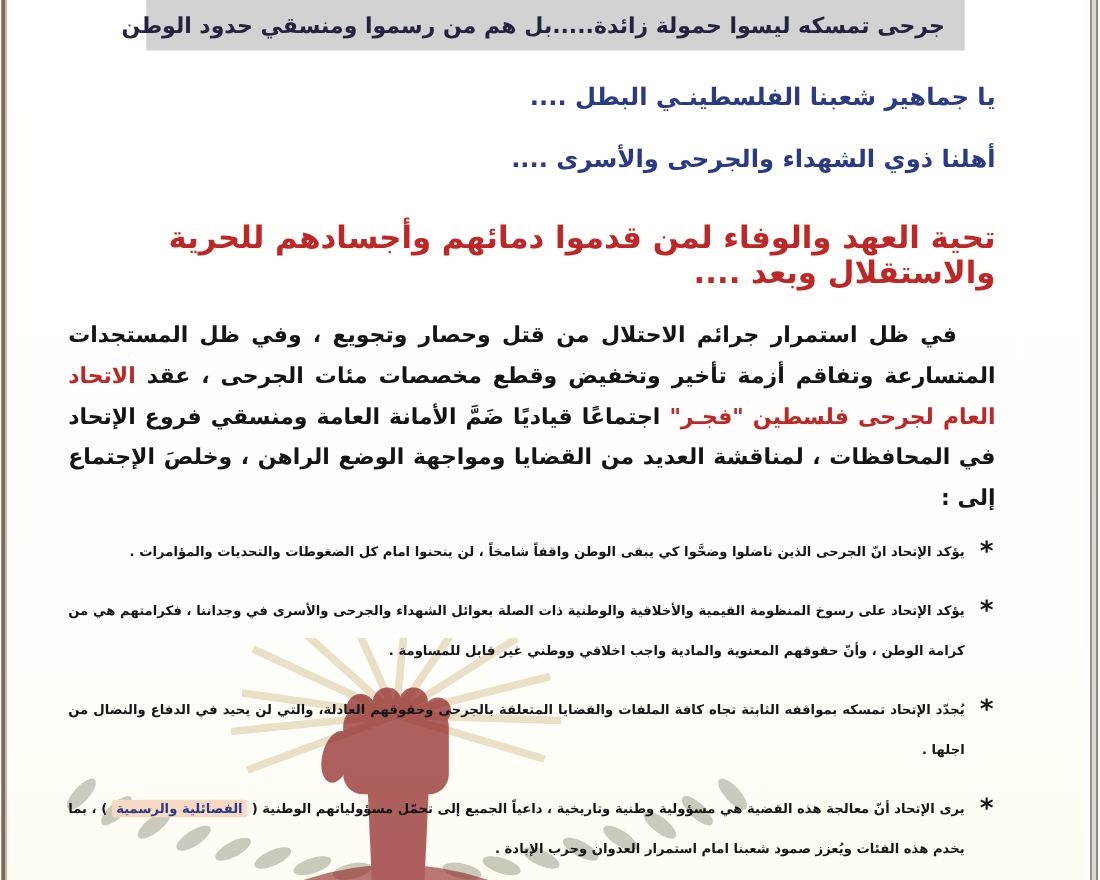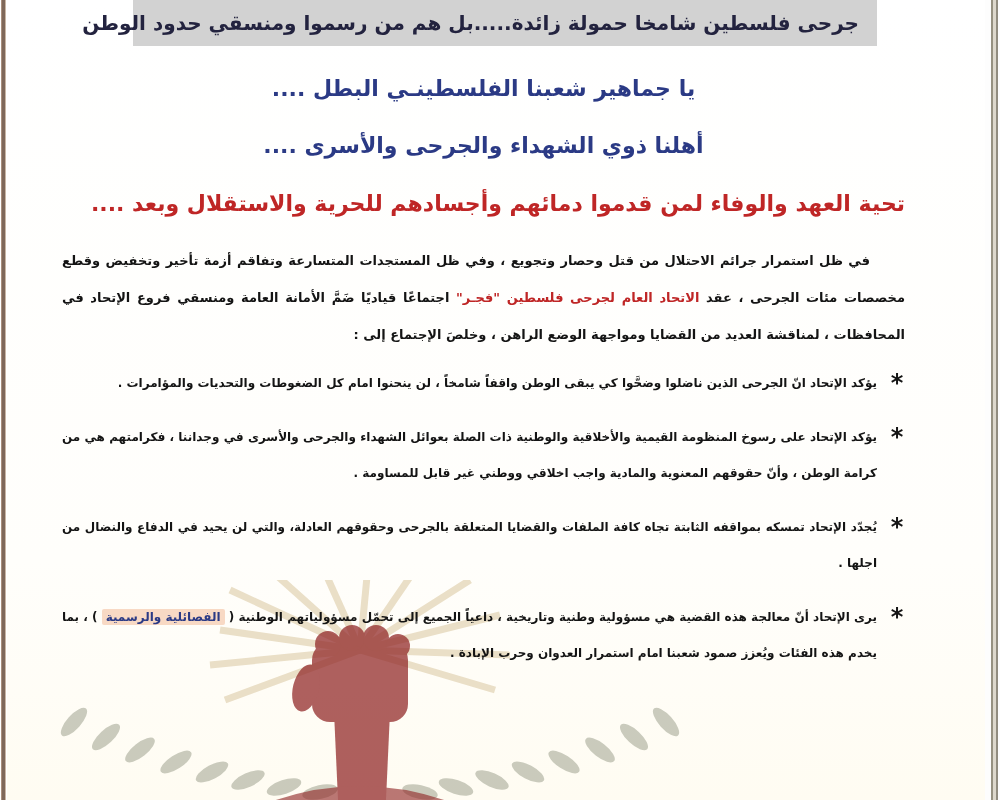--- a/index.html
+++ b/index.html
@@ -13,25 +13,25 @@
     background:linear-gradient(to right,#ffffff 0 1px,#a98f7d 1px 2px,#7f685a 2px 5px,#c9b6a5 5px 6px,#ffffff 6px);}
   .edge-right{position:absolute;right:0;top:0;bottom:0;width:15px;z-index:5;
     background:linear-gradient(to left,#fdfdfd 0 2px,#918c7f 2px 4px,#ddd8cc 4px 7px,#969181 7px 9px,#fdfdfd 9px 15px);}
   .banner{
     position:absolute;left:133px;top:0;width:744px;height:46px;z-index:3;
     background:#d2d2d2;display:flex;align-items:center;justify-content:space-between;
     padding:0 18px;box-sizing:border-box;
     color:#23233f;font-weight:bold;font-size:20px;white-space:nowrap;
   }
   .content{position:absolute;top:46px;right:95px;left:62px;z-index:2;}
-  .h-blue{color:#2b3a85;font-size:22px;font-weight:bold;line-height:32px;margin:27px 0 0;text-align:center;}
+  .h-blue{color:#2b3a85;font-size:22px;font-weight:bold;line-height:32px;margin:27px 0 0;}
   .h-blue2{margin-top:25px;}
-  .h-red{color:#bf2626;font-size:22px;font-weight:bold;line-height:32px;margin:26px 0 0;}
+  .h-red{color:#bf2626;font-size:28px;font-weight:bold;line-height:32px;margin:38px 0 0;}
   .intro{
-    color:#141414;font-size:13px;font-weight:bold;line-height:37px;
+    color:#141414;font-size:20px;font-weight:bold;line-height:37px;
     margin:22px 0 0;text-align:justify;text-indent:35px;
   }
   .red{color:#bf2626;}
   .bullets{list-style:none;margin:12px 0 0;padding:0;}
   .bullets li{display:flex;gap:12px;margin-top:18px;}
   .bullets li:first-child{margin-top:0;}
   .bullet-marker{flex:none;width:16px;color:#141414;font-size:24px;font-weight:bold;line-height:30px;padding-top:3px;text-align:center;}
   .bullet-text{flex:1;color:#141414;font-size:12px;font-weight:bold;line-height:36px;text-align:justify;}
   .hl{color:#2b3a85;background:#f8d9c4;padding:1px 4px;border-radius:2px;}
   .hl:empty{display:none;}
@@ -84,21 +84,21 @@
       <circle cx="358" cy="66" r="12"></circle>
       <ellipse cx="266" cy="108" rx="13" ry="24" transform="rotate(14 266 108)"></ellipse>
       <path d="M230,222 Q320,190 410,222 L410,250 L230,250 Z" opacity="0.85"></path>
     </g>
   </svg>
 
   <div class="edge-left"></div>
   <div class="edge-right"></div>
 
   <div class="banner">
-    <span>جرحى فلسطين شامخا حمولة زائدة</span>
+    <span>جرحى تمسكه ليسوا حمولة زائدة</span>
     <span>.....</span>
     <span>بل هم من رسموا ومنسقي حدود الوطن</span>
   </div>
 
   <div class="content">
     <p class="h-blue">يا جماهير شعبنا الفلسطينـي البطل ....</p>
     <p class="h-blue h-blue2">أهلنا ذوي الشهداء والجرحى والأسرى ....</p>
     <p class="h-red">تحية العهد والوفاء لمن قدموا دمائهم وأجسادهم للحرية والاستقلال وبعد ....</p>
 
     <p class="intro"><span>في ظل استمرار جرائم الاحتلال من قتل وحصار وتجويع ، وفي ظل المستجدات المتسارعة وتفاقم أزمة تأخير وتخفيض وقطع مخصصات مئات الجرحى ، عقد </span><span class="red">الاتحاد العام لجرحى فلسطين "فجـر"</span><span> اجتماعًا قياديًا ضَمَّ الأمانة العامة ومنسقي فروع الإتحاد في المحافظات ، لمناقشة العديد من القضايا ومواجهة الوضع الراهن ، وخلصَ الإجتماع إلى :</span></p>

